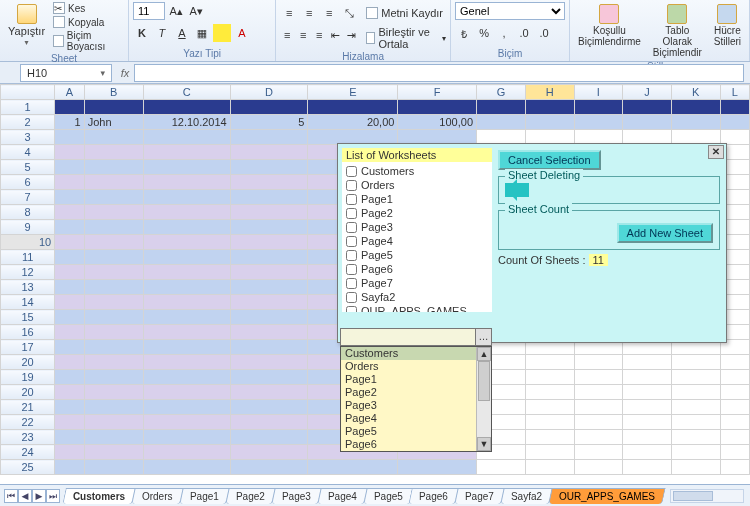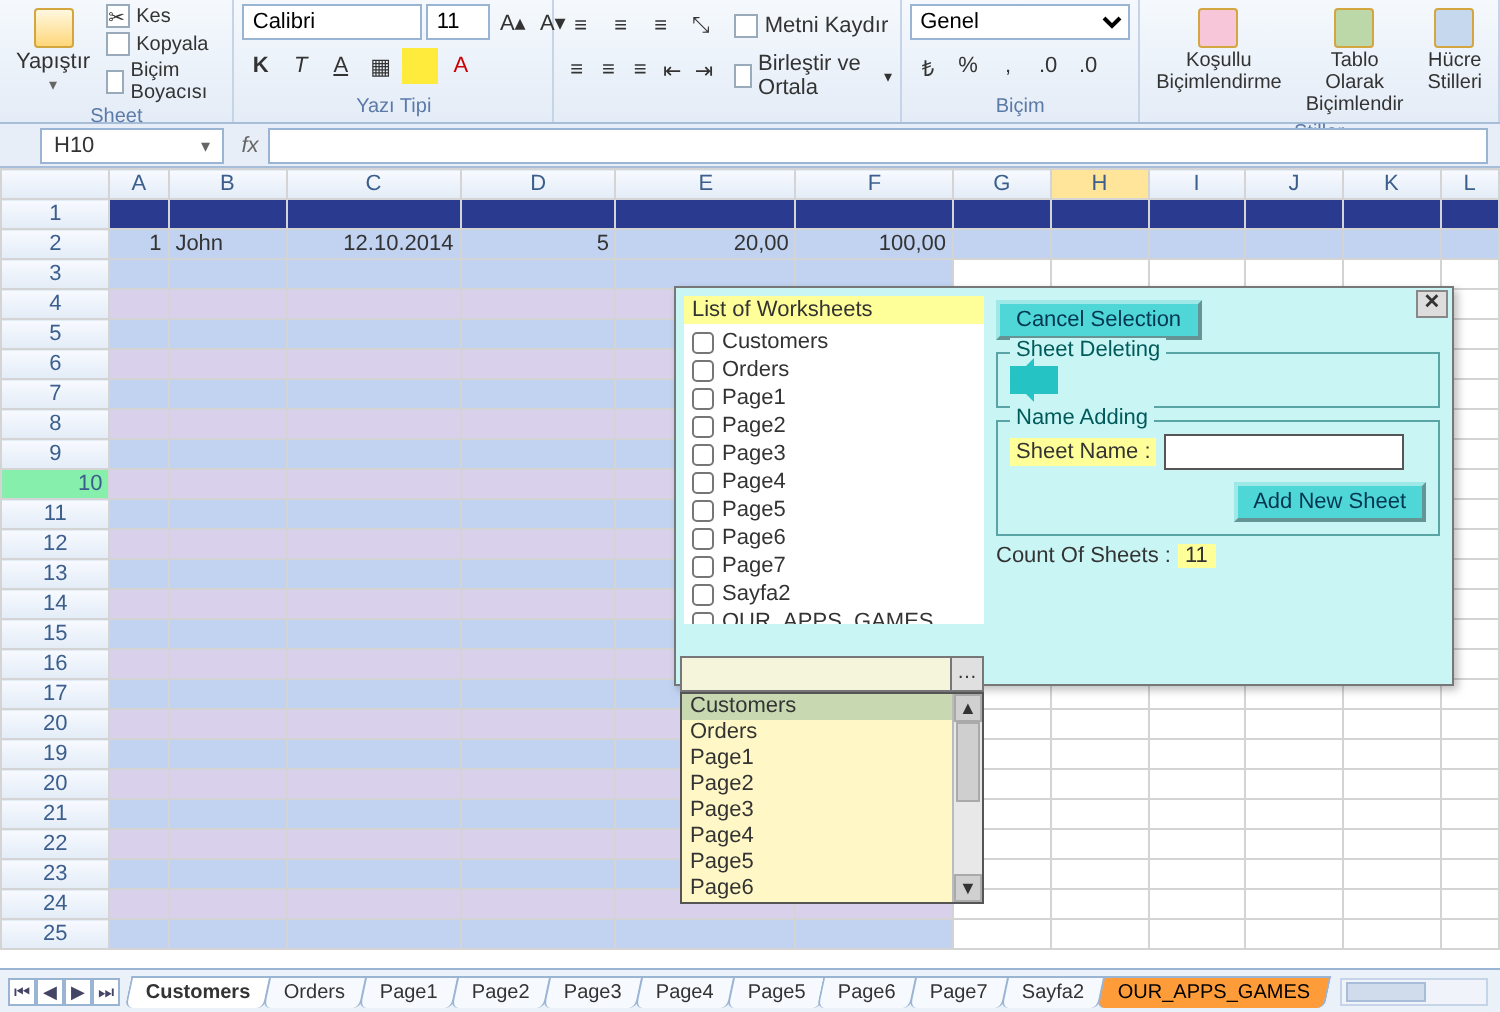--- a/index.html
+++ b/index.html
@@ -32,21 +32,21 @@
 .fx { width: 18px; text-align: center; font-style: italic; color: #666; }
 .formula-input { flex: 1; height: 18px; border: 1px solid #9ab4d4; background: #fff; margin-right: 6px; }
 
 
 .grid-wrap { position: relative; }
 table.grid { border-collapse: collapse; table-layout: fixed; }
 .grid th, .grid td { border: 1px solid #d4d4d4; height: 15px; font-size: 11px; padding: 0 3px; overflow: hidden; white-space: nowrap; }
 .grid thead th { background: linear-gradient(#f7faff,#e3ecf7); color: #3b5e8c; font-weight: normal; text-align: center; }
 .grid thead th.sel { background: #ffe599; }
 .grid tbody th { background: linear-gradient(#f7faff,#e3ecf7); color: #3b5e8c; font-weight: normal; text-align: center; width: 22px; }
-.grid tbody th.sel { background: #86efac; padding-left: 38px; }
+.grid tbody th.sel { background: #e5e5e5; padding-left: 38px; }
 .corner { width: 22px; background: #e3ecf7; }
 .r-dark td { background: #2a3b8f; color: #fff; }
 .r-band1 td { background: #c1d3f0; }
 .r-band2 td { background: #d9d0ec; }
 .grid td { text-align: right; }
 .grid td.tl { text-align: left; }
 
 
 .dialog { position: absolute; left: 337px; top: 143px; width: 390px; height: 200px; background: #c9f5f5; border: 1px solid #777; box-shadow: 2px 2px 4px rgba(0,0,0,0.25); }
 .dialog .closebtn { position: absolute; right: 2px; top: 1px; width: 16px; height: 14px; background: #ddd; border: 1px solid #888; font-size: 10px; text-align: center; line-height: 12px; cursor: pointer; font-weight: bold;}
@@ -112,21 +112,20 @@
             <span>Biçim Boyacısı</span>
           </div>
       </div>
     </div>
     <div class="rgroup-label">Sheet</div>
   </div>
 
   <div class="rgroup" style="width:160px">
     <div class="rgroup-body" style="flex-direction:column;gap:2px">
       <div style="display:flex;gap:2px;align-items:center">
-        <input class="font-name" value="Calibri" style="">
         <input class="font-size" value="11" style="">
         <span class="sqbtn">A▴</span>
         <span class="sqbtn">A▾</span>
       </div>
       <div class="btnrow">
         <span class="sqbtn bold">K</span>
         <span class="sqbtn italic">T</span>
         <span class="sqbtn under">A</span>
         <span class="sqbtn">▦</span>
         <span class="sqbtn" style="background:#ffeb3b"> </span>
@@ -154,20 +153,21 @@
         <span class="sqbtn">≡</span>
         <span class="sqbtn">⇤</span>
         <span class="sqbtn">⇥</span>
         <span class="stack-row" style="margin-left:6px">
             <span class="mini-icon"></span>
             <span>Birleştir ve Ortala</span>
             <span style="font-size:8px"> ▾</span>
           </span>
       </div>
     </div>
+    <div class="rgroup-label">Hizalama</div>
   </div>
 
   <div class="rgroup" style="width:120px">
     <div class="rgroup-body" style="flex-direction:column;gap:2px">
       <select class="combo" style="width:110px">
         <option>Genel</option>
       </select>
       <div class="btnrow">
         <span class="sqbtn">₺</span>
         <span class="sqbtn">%</span>
@@ -657,25 +657,21 @@
         </div>
       </div>
   </div>
   <div class="dlg-right">
     <button class="dbtn">Cancel Selection</button>
     <div class="fieldset">
       <div class="legend">Sheet Deleting</div>
       <span class="arrow-left"></span>
     </div>
     <div class="fieldset">
-      <div class="legend">Name Adding</div>
-      <div style="display:flex;align-items:center;gap:4px">
-        <span style="background:#ffff99;padding:1px 3px">Sheet Name :</span>
-        <input class="sheet-name-input" style="">
-      </div>
+      <div class="legend">Sheet Count</div>
       <div style="text-align:right;margin-top:6px">
         <button class="dbtn">Add New Sheet</button>
       </div>
     </div>
     <div class="count-row">
       <span>Count Of Sheets :</span>
       <span class="count-val">11</span>
     </div>
   </div>
 </div>

